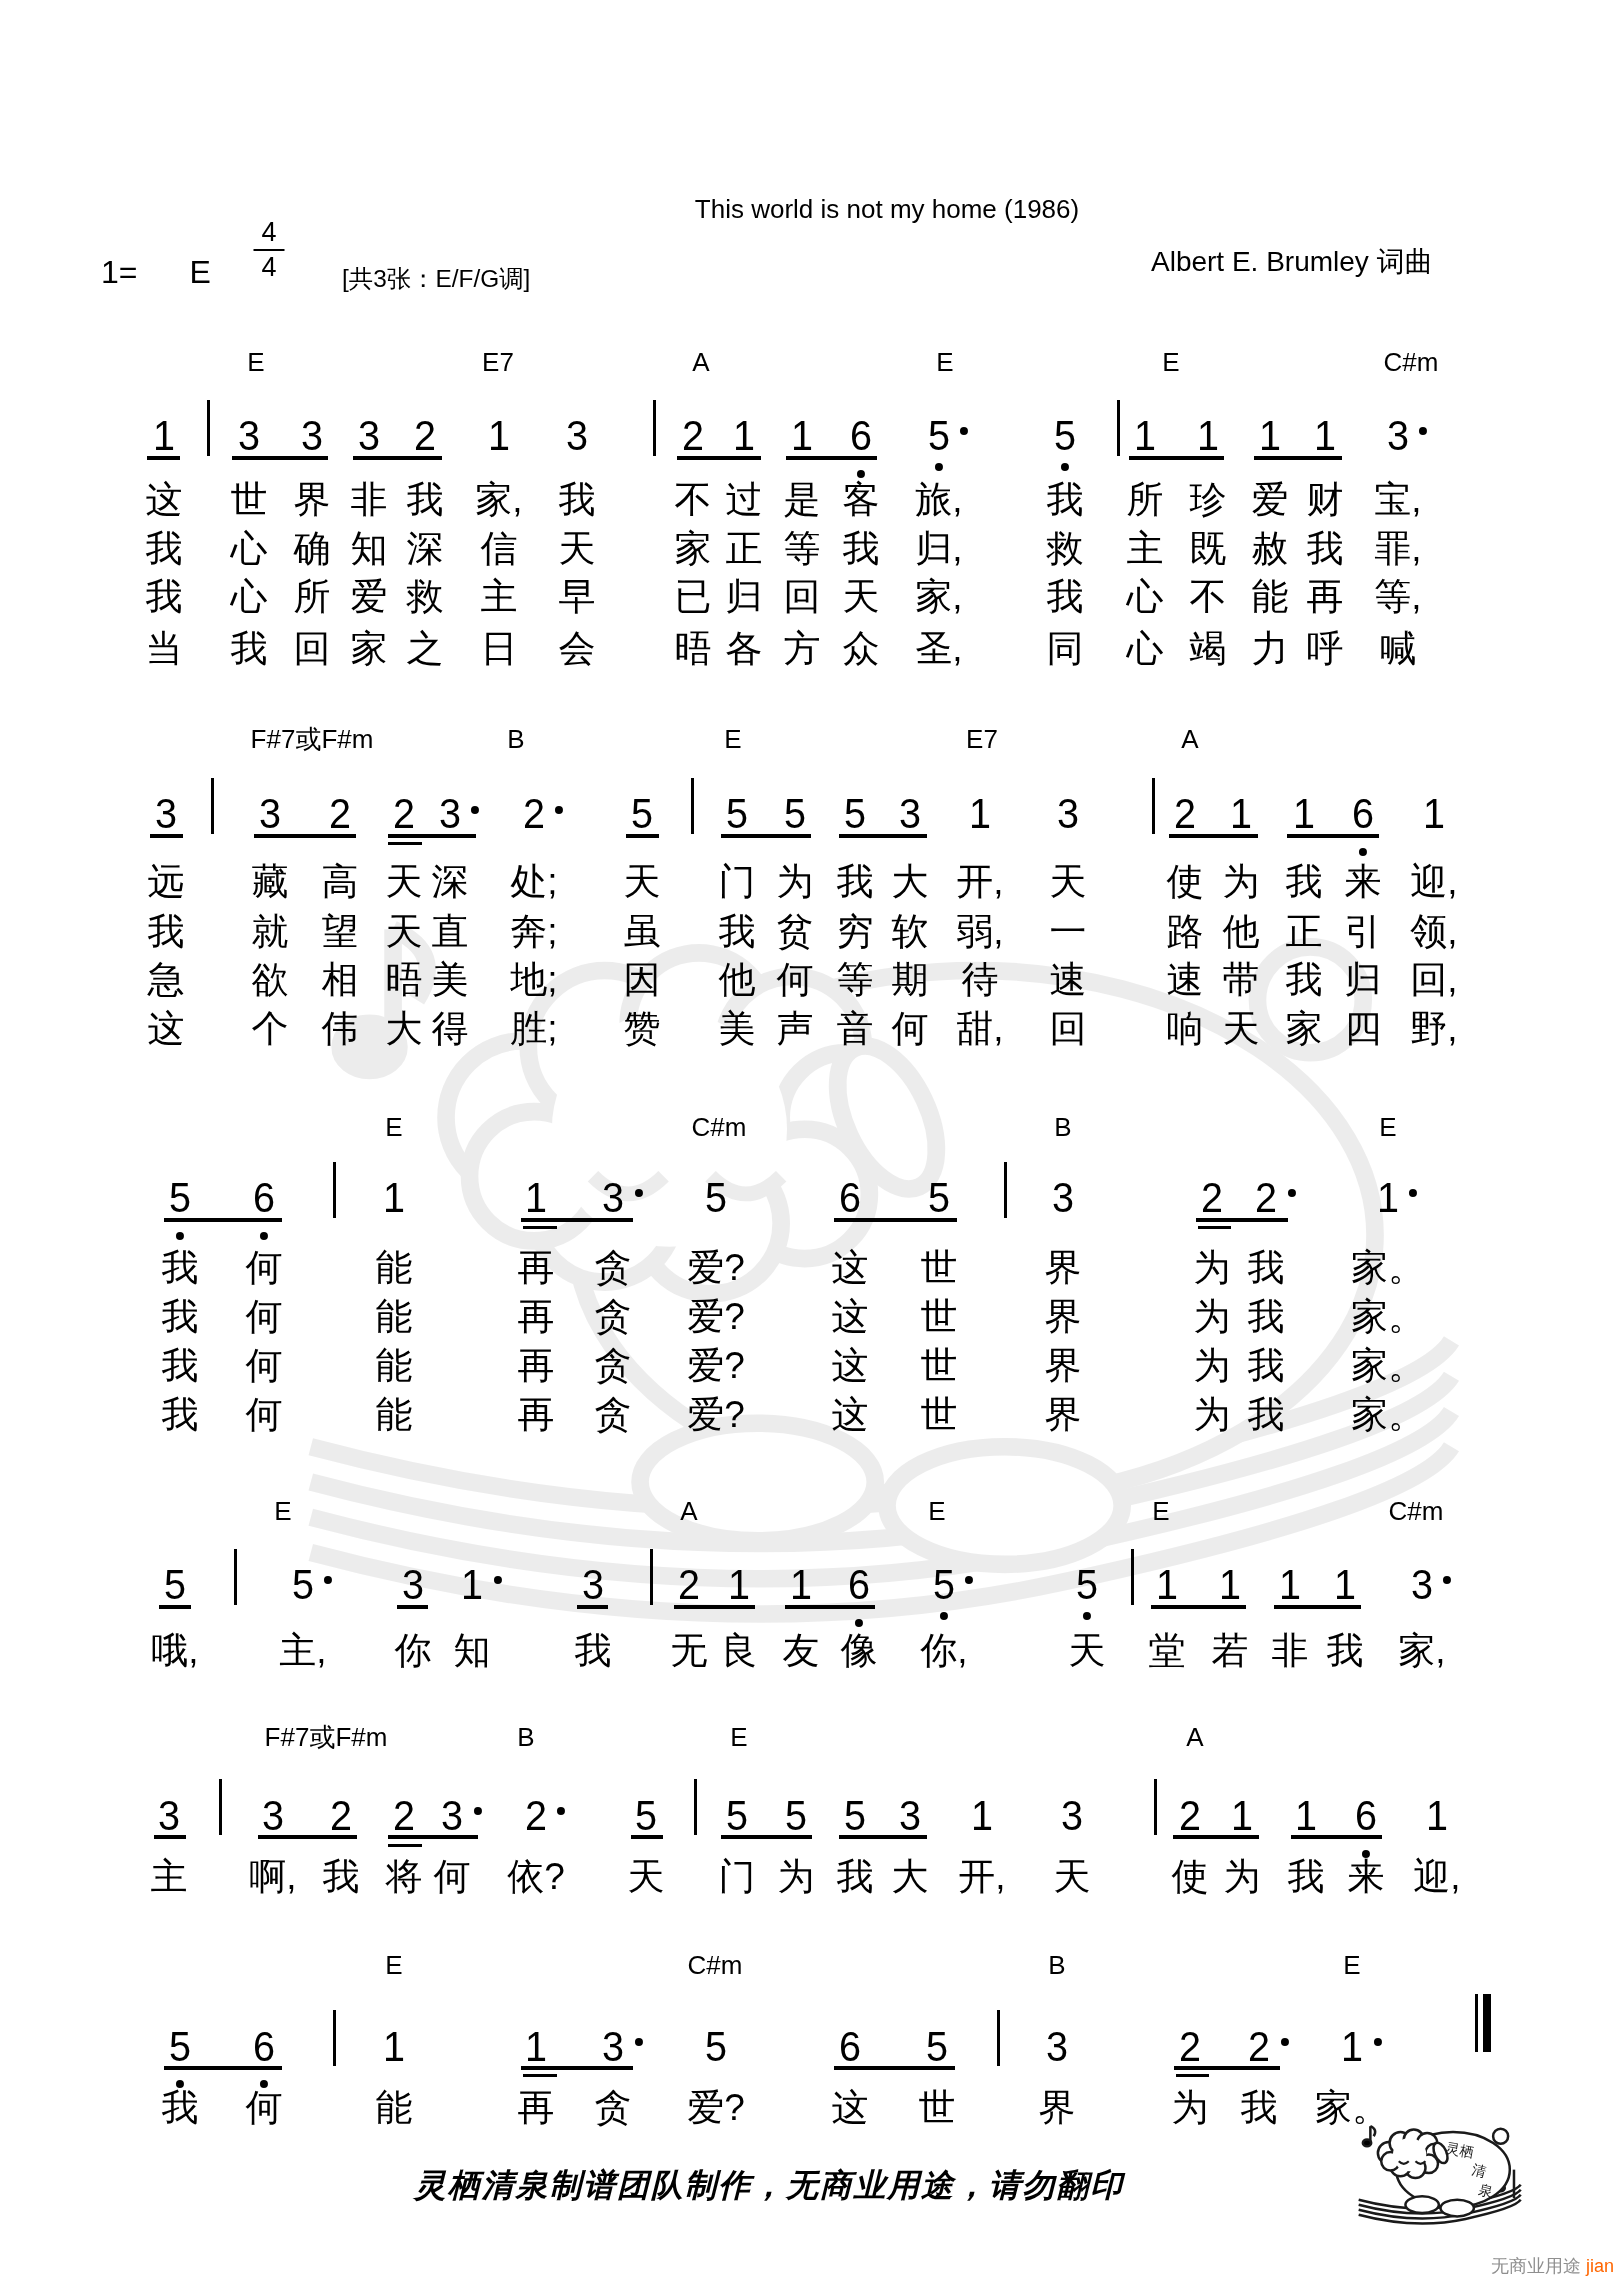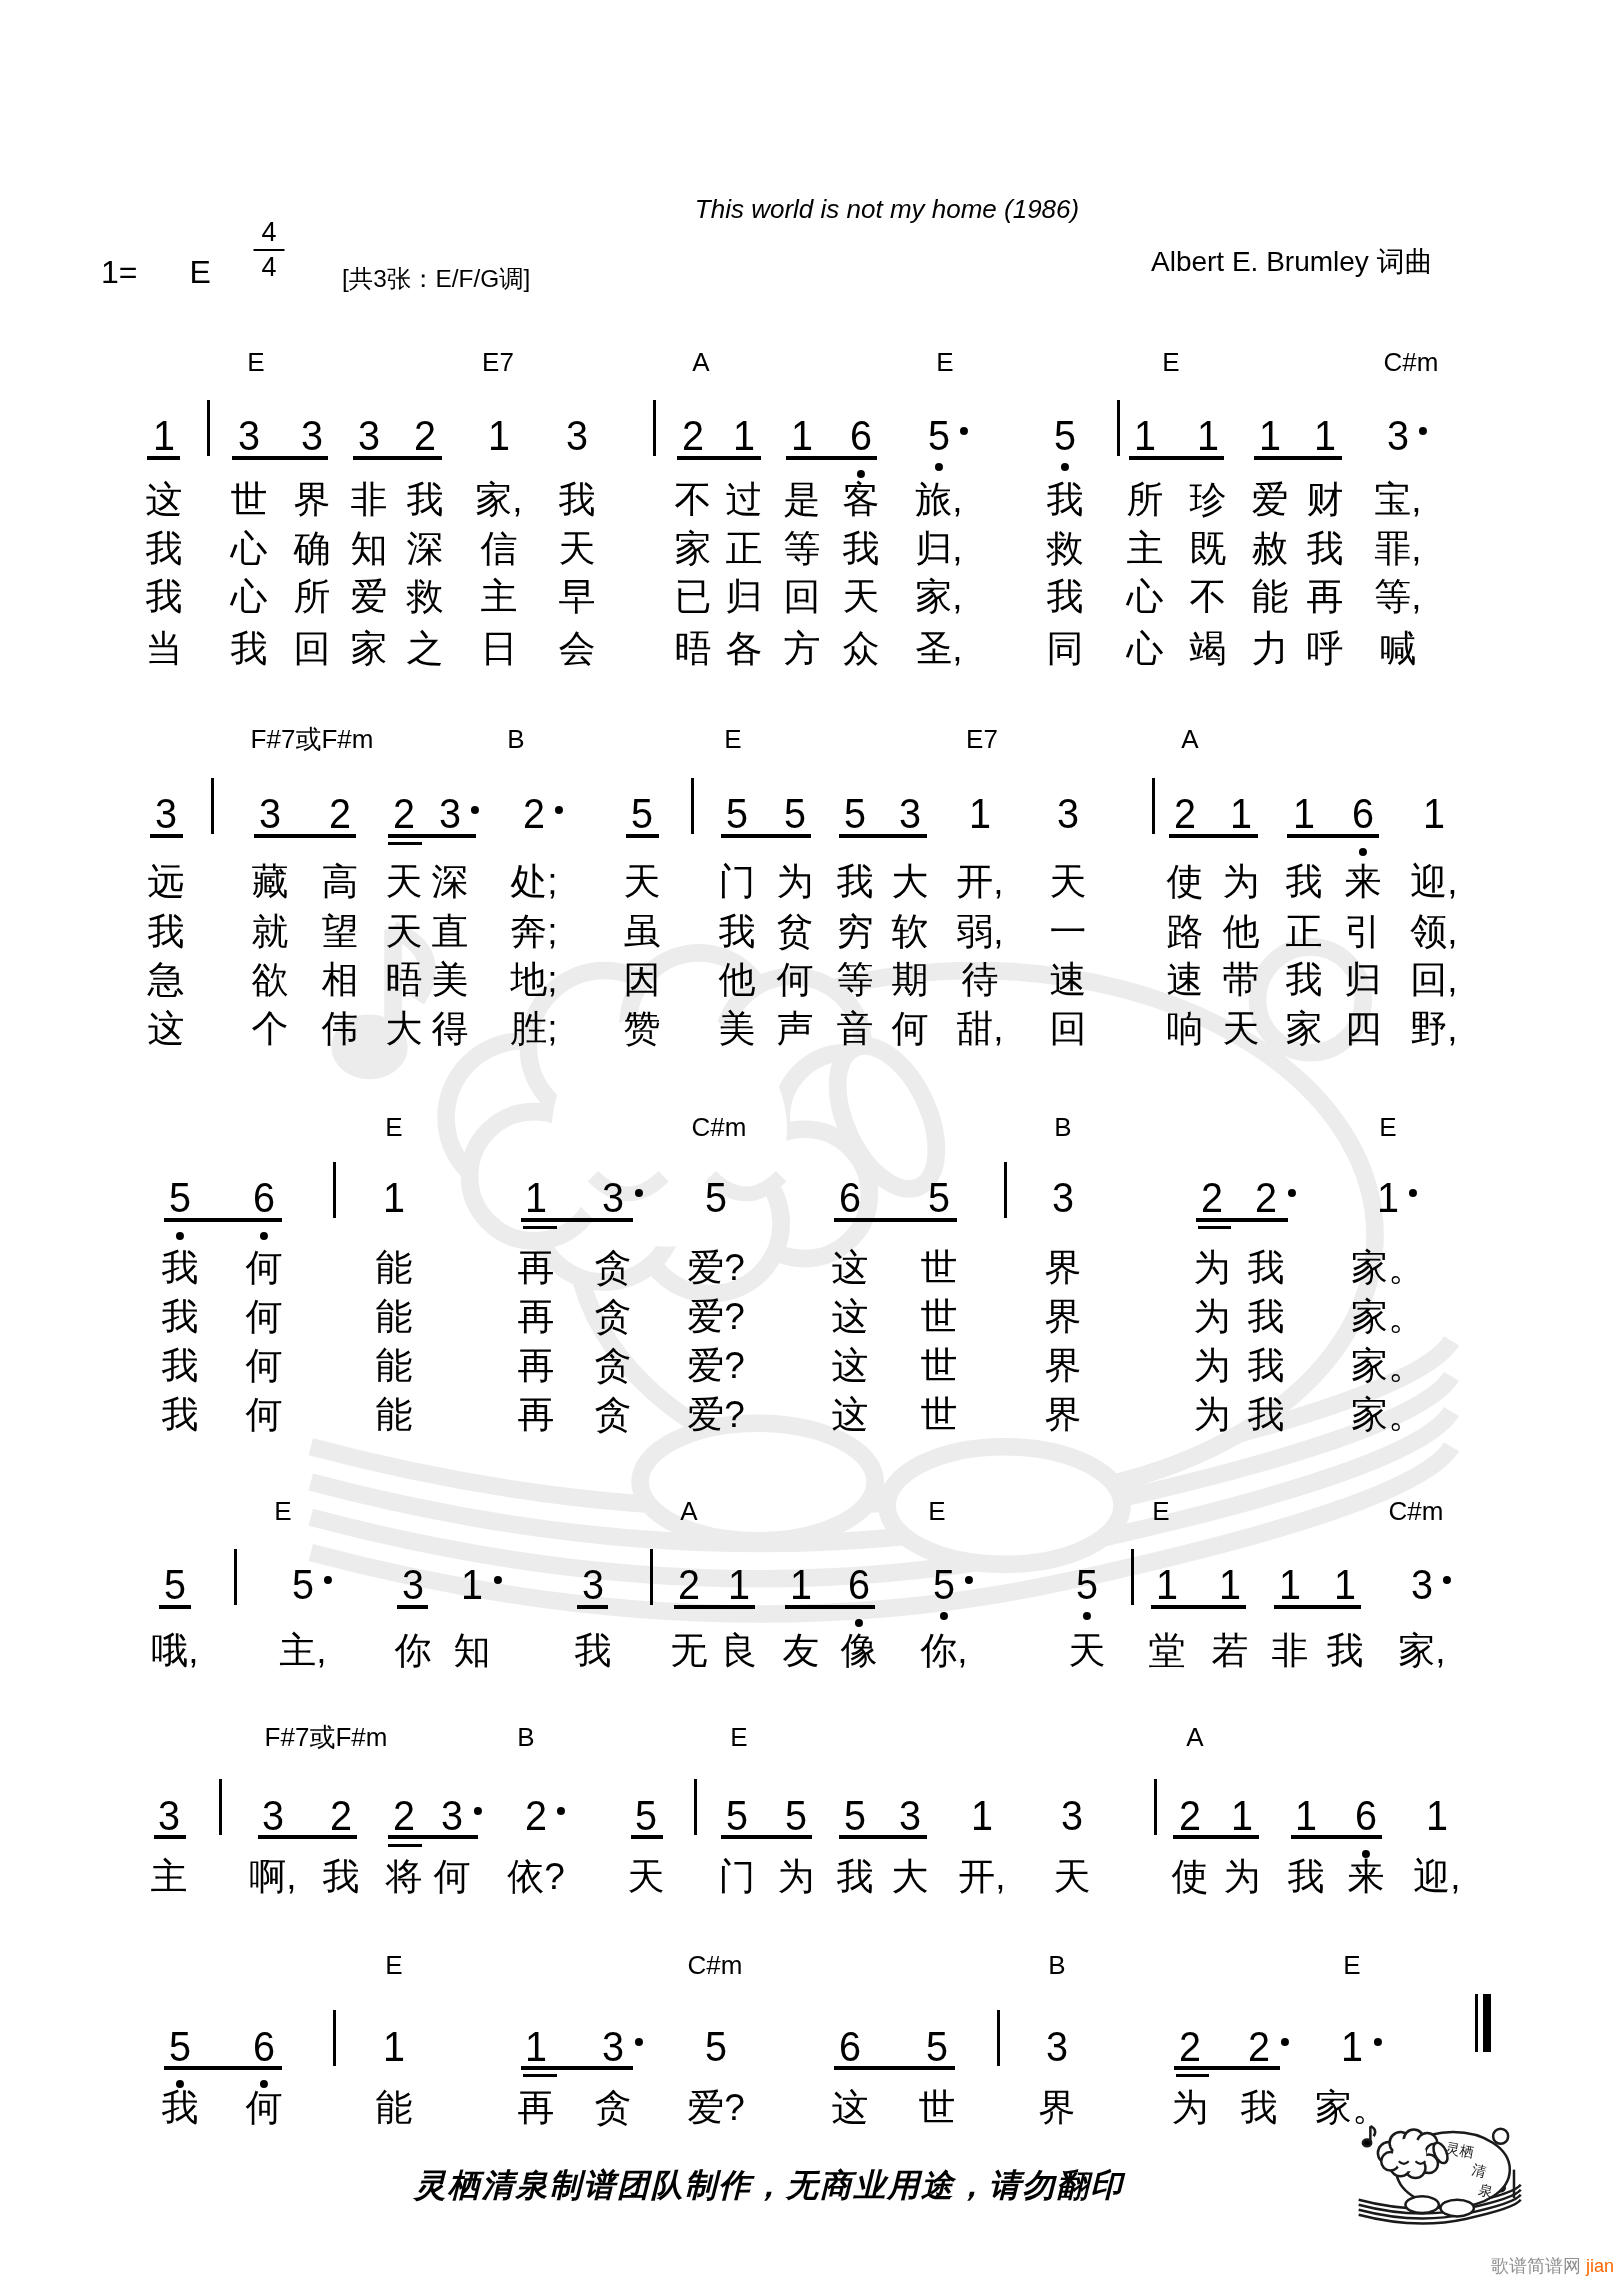--- a/index.html
+++ b/index.html
@@ -58,21 +58,21 @@
       <circle cx="63" cy="44" r="20" fill="#fff" stroke="none"></circle>
       <ellipse cx="100" cy="42" rx="7" ry="13" fill="#fff" transform="rotate(-25 100 42)"></ellipse>
       <path d="M50,52 Q56,58 62,52" stroke-width="2.5"></path>
       <path d="M70,52 Q76,58 82,52" stroke-width="2.5"></path>
       <line x1="16" y1="10" x2="16" y2="28"></line>
       <path d="M16,10 Q25,14 20,22"></path>
       <ellipse cx="12" cy="30" rx="5" ry="4" fill="#000"></ellipse>
     </g>
   </svg>
 
-  <div class="abs subtitle" style="left:887px;top:194px;font-style:italic;">This world is not my home (1986)</div>
+  <div class="abs subtitle" style="left:887px;top:194px;">This world is not my home (1986)</div>
 
   <div class="abs keyline" style="left:101px;top:254px;">
     <span>1=</span>
     <span style="margin-left:43px;">E</span>
   </div>
   <div class="abs timesig" style="left:269px;top:219px;">
     <div class="num">4</div>
     <div class="fracline"></div>
     <div class="num">4</div>
   </div>
@@ -565,18 +565,18 @@
       <line x1="16" y1="10" x2="16" y2="28"></line>
       <path d="M16,10 Q25,14 20,22"></path>
       <ellipse cx="12" cy="30" rx="5" ry="4" fill="#000"></ellipse>
     </g>
     <text x="106" y="44" font-size="17" fill="#1a1a1a" transform="rotate(10 120 40)" font-family="Liberation Sans, sans-serif">灵栖</text>
     <text x="138" y="68" font-size="17" fill="#1a1a1a" transform="rotate(14 142 62)" font-family="Liberation Sans, sans-serif">清</text>
     <text x="146" y="92" font-size="17" fill="#1a1a1a" transform="rotate(14 150 86)" font-family="Liberation Sans, sans-serif">泉</text>
   </svg>
 
   <div class="abs sitemark" style="left:1491px;top:2254px;">
-    <span class="site">歌谱简谱网</span>
+    <span class="site">无商业用途</span>
     <span class="dom">jianpu.cn</span>
   </div>
 
 </div>
 
 
 </body></html>

